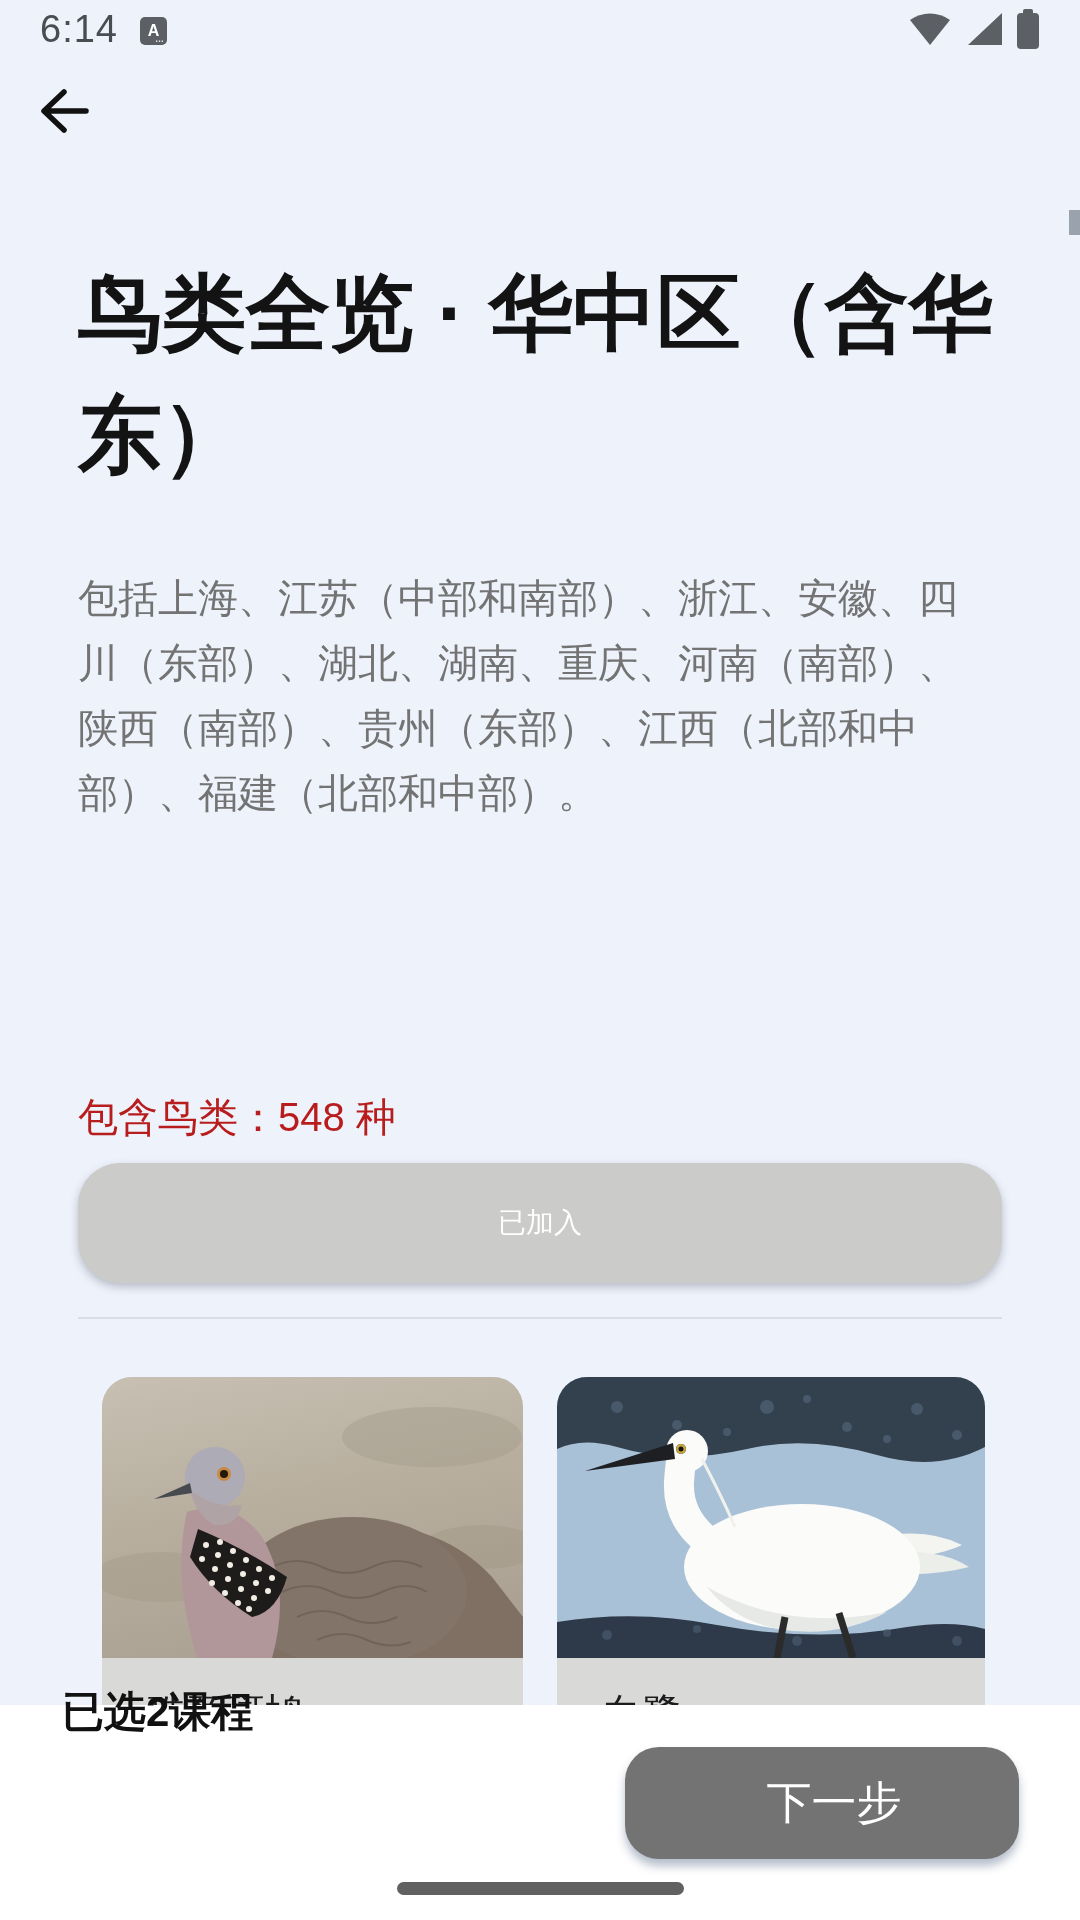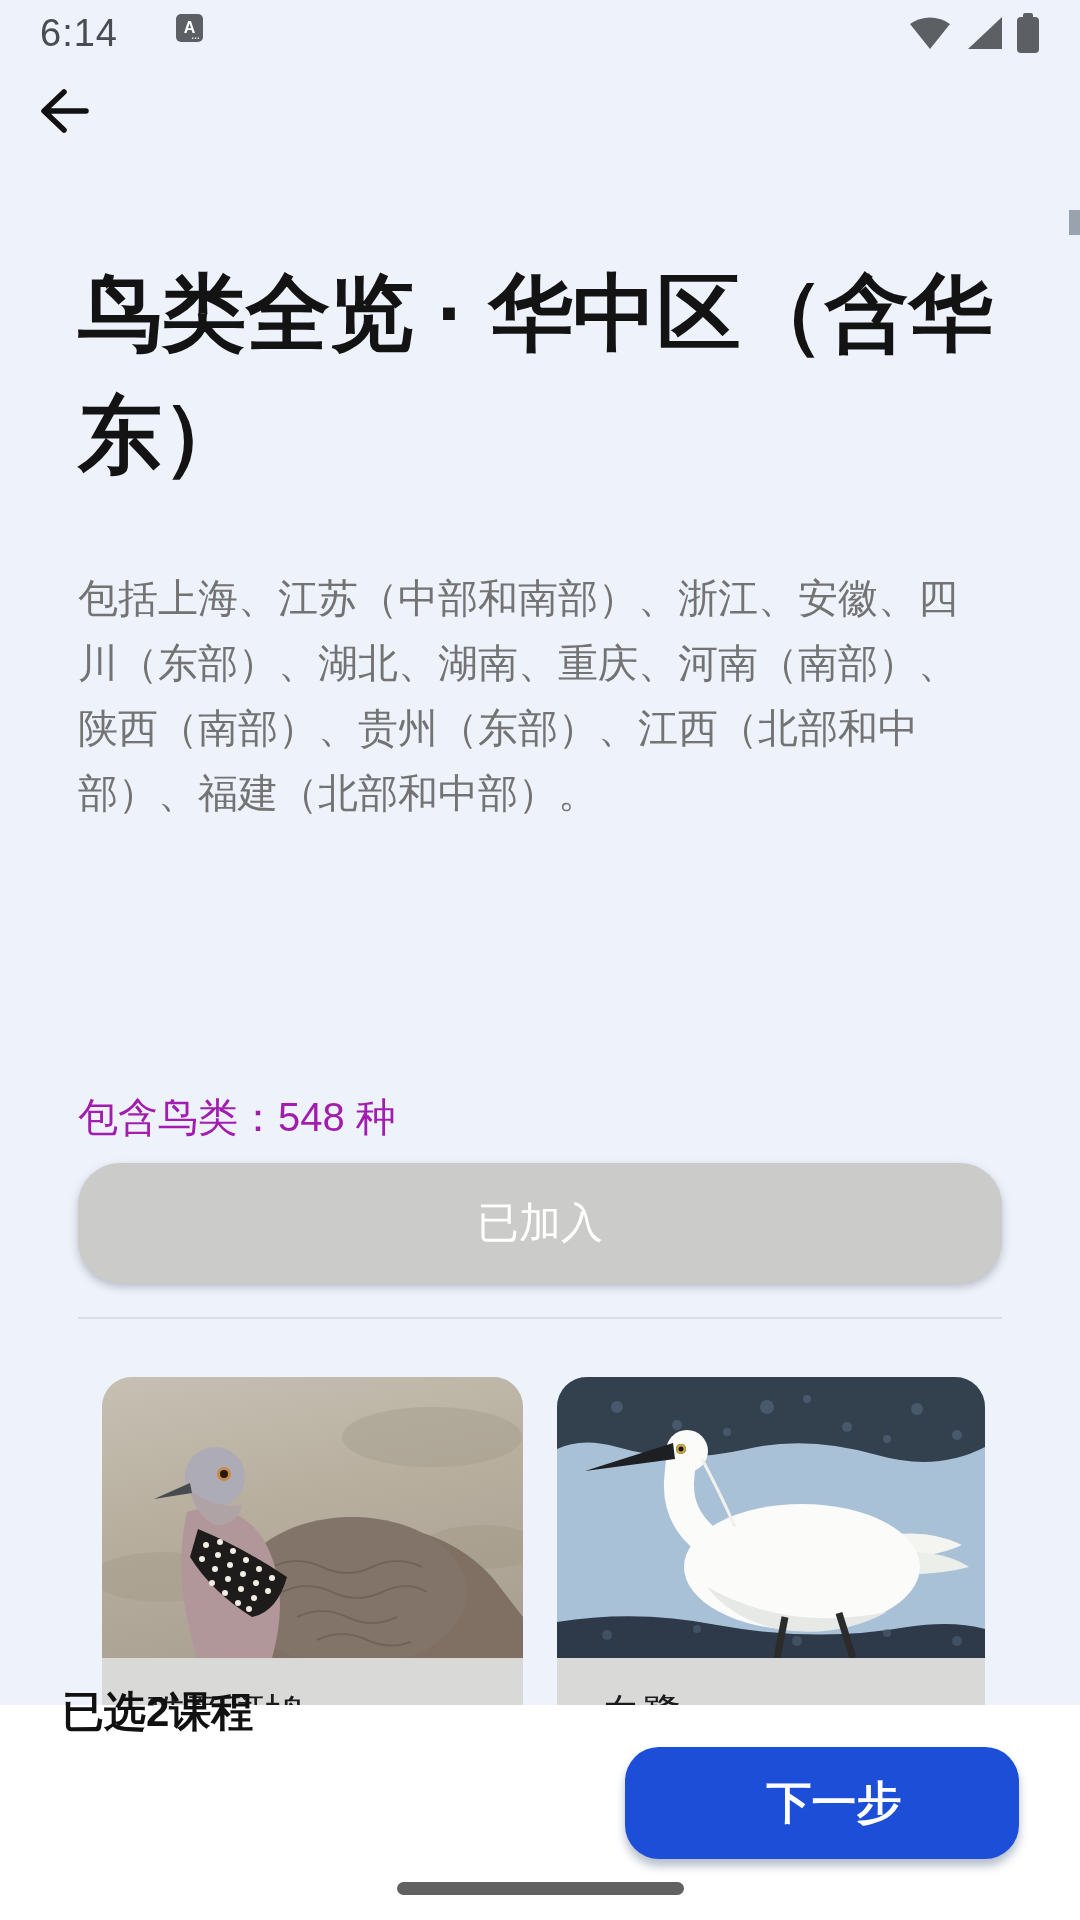--- a/index.html
+++ b/index.html
@@ -10,24 +10,23 @@
     position: relative;
     width: 1080px; height: 1920px;
     margin: 0 auto;
     background: #EDF2FB;
     overflow: hidden;
   }
 
   
   .status-bar {
     position: absolute; top: 0; left: 0; right: 0; height: 58px;
-    display: flex; align-items: flex-start;
-    padding: 12px 40px;
+    display: flex; align-items: center;
+    padding: 0 40px;
     color: #494d52;
-    gap: 36px;
   }
   .status-time { font-size: 38px; letter-spacing: 1px; }
   .app-badge {
     margin-left: 22px;
     width: 27px; height: 28px; border-radius: 5px;
     background: #5c6065;
     color: #fff; font-size: 16px; font-weight: 700;
     display: flex; align-items: center; justify-content: center;
     position: relative; top: 2px;
   }
@@ -50,28 +49,28 @@
     position: absolute; left: 78px; top: 252px; width: 924px;
     font-size: 84px; line-height: 122px; font-weight: 700;
     color: #131313; letter-spacing: 0;
   }
   .description {
     position: absolute; left: 78px; top: 566px; width: 906px;
     font-size: 40px; line-height: 65px; color: #737373;
   }
   .count-line {
     position: absolute; left: 78px; top: 1090px;
-    font-size: 40px; color: #a21caf;
+    font-size: 40px; color: #b91c1c;
   }
 
   
   .joined-button {
     position: absolute; left: 78px; top: 1163px; width: 924px; height: 120px;
     background: #cbcbca; border-radius: 42px; border: none;
-    color: #ffffff; font-size: 42px;
+    color: #ffffff; font-size: 28px;
     display: flex; align-items: center; justify-content: center;
     box-shadow: 0 4px 8px rgba(120,125,135,.45);
     font-family: inherit;
   }
 
   .divider {
     position: absolute; left: 78px; top: 1317px; width: 924px; height: 2px;
     background: #dadee6;
   }
 
@@ -94,22 +93,22 @@
   .footer {
     position: absolute; left: 0; top: 1705px; width: 1080px; height: 215px;
     background: #ffffff;
   }
   .selected-label {
     position: absolute; left: 62px; top: 1684px;
     font-size: 42px; font-weight: 600; color: #111;
   }
   .next-button {
     position: absolute; left: 625px; top: 1747px; width: 394px; height: 112px;
-    background: #1d4ed8; border: none; border-radius: 34px;
-    color: #ffffff; font-size: 45px; font-weight: 700;
+    background: #737373; border: none; border-radius: 34px;
+    color: #ffffff; font-size: 45px; font-weight: 400;
     display: flex; align-items: center; justify-content: center;
     box-shadow: 0 7px 10px rgba(90,110,140,.45);
     font-family: inherit;
     padding-left: 24px;
   }
   .gesture-bar {
     position: absolute; left: 397px; top: 1882px;
     width: 287px; height: 13px; border-radius: 8px;
     background: #616161;
   }

